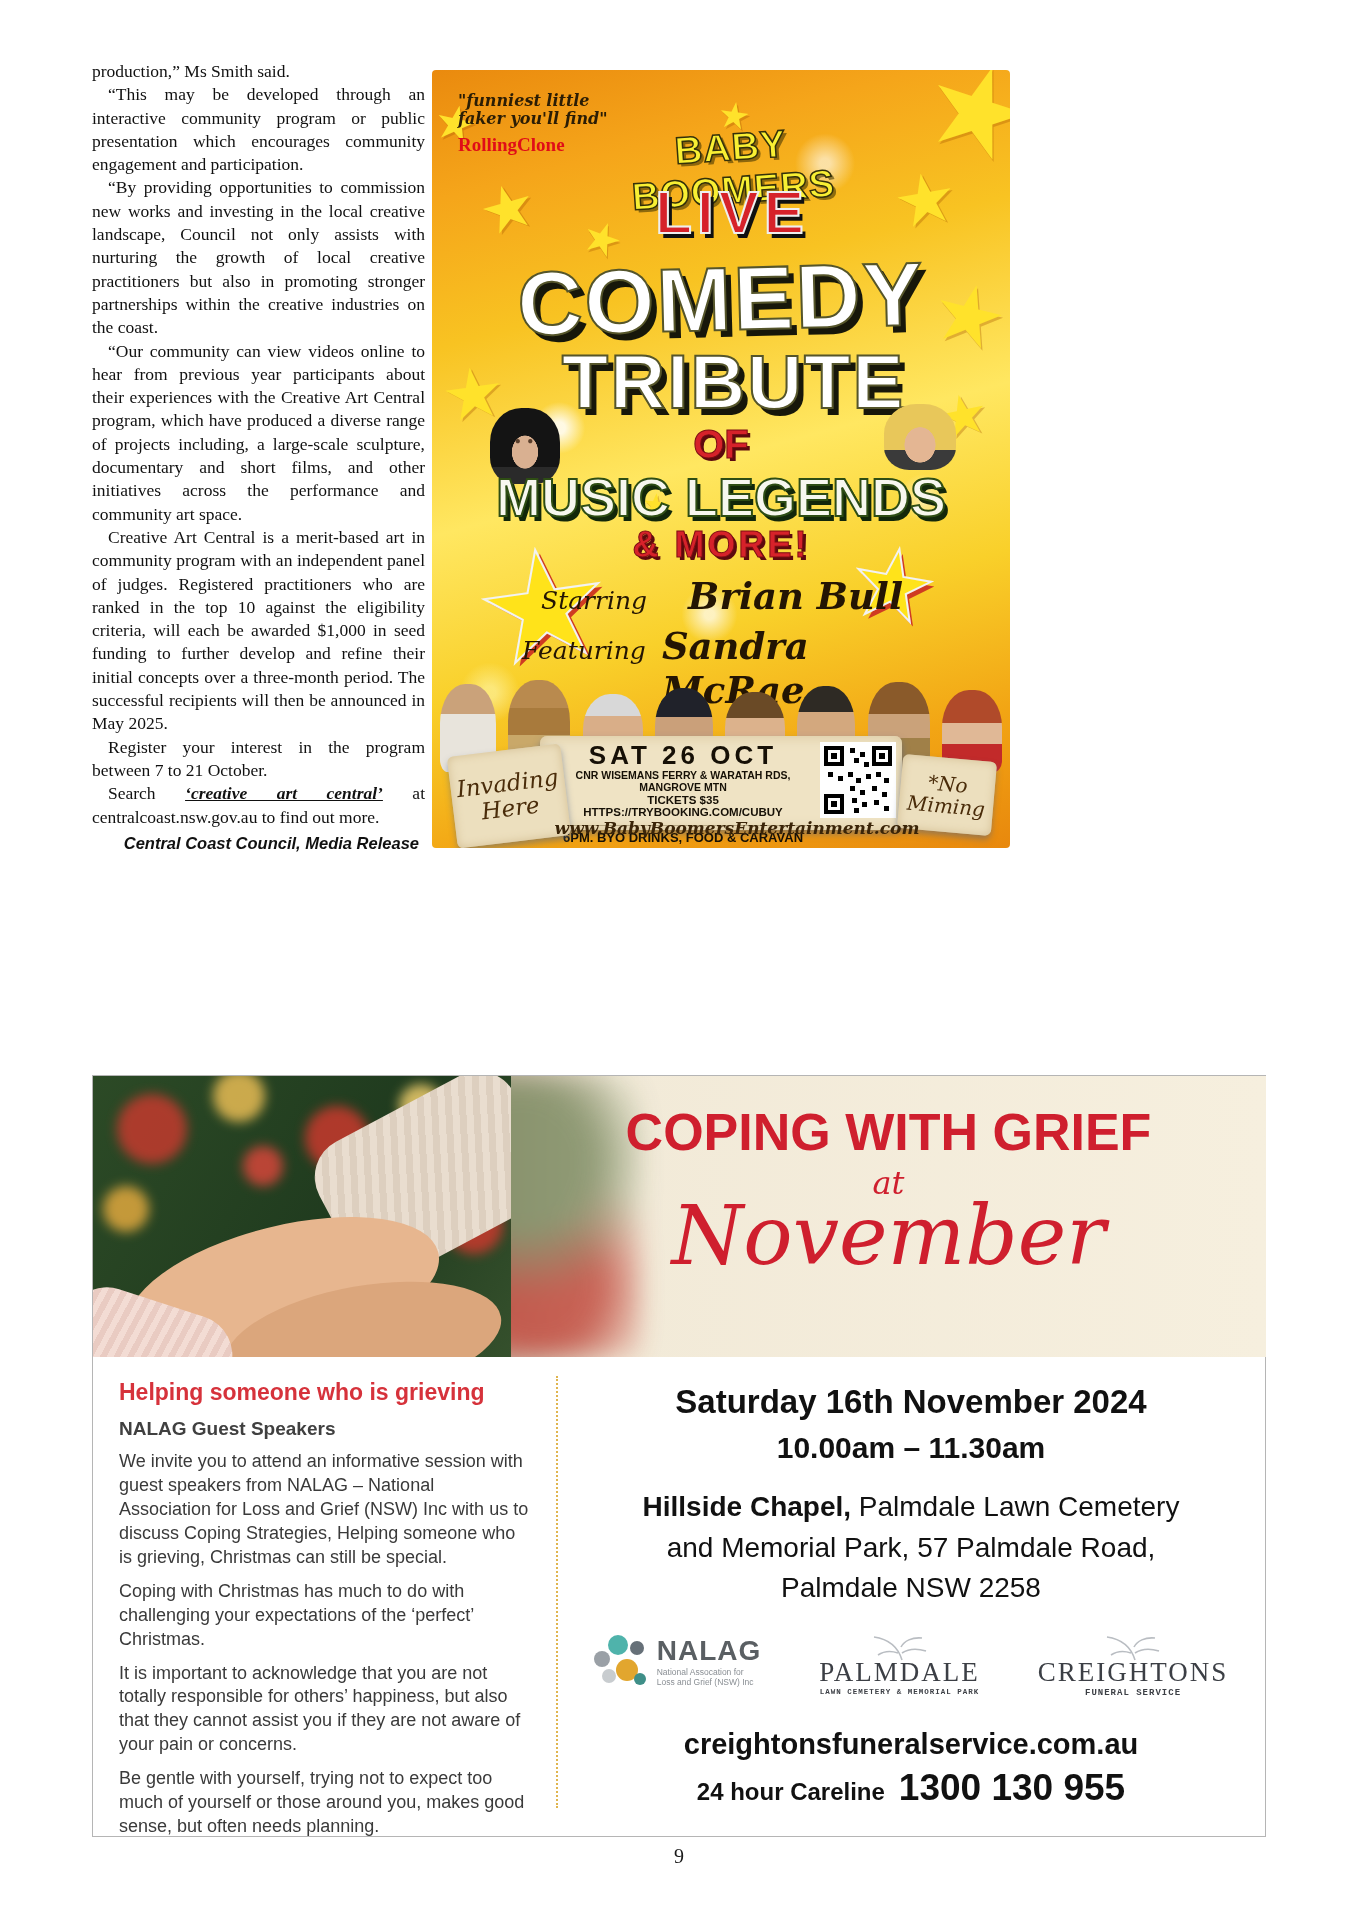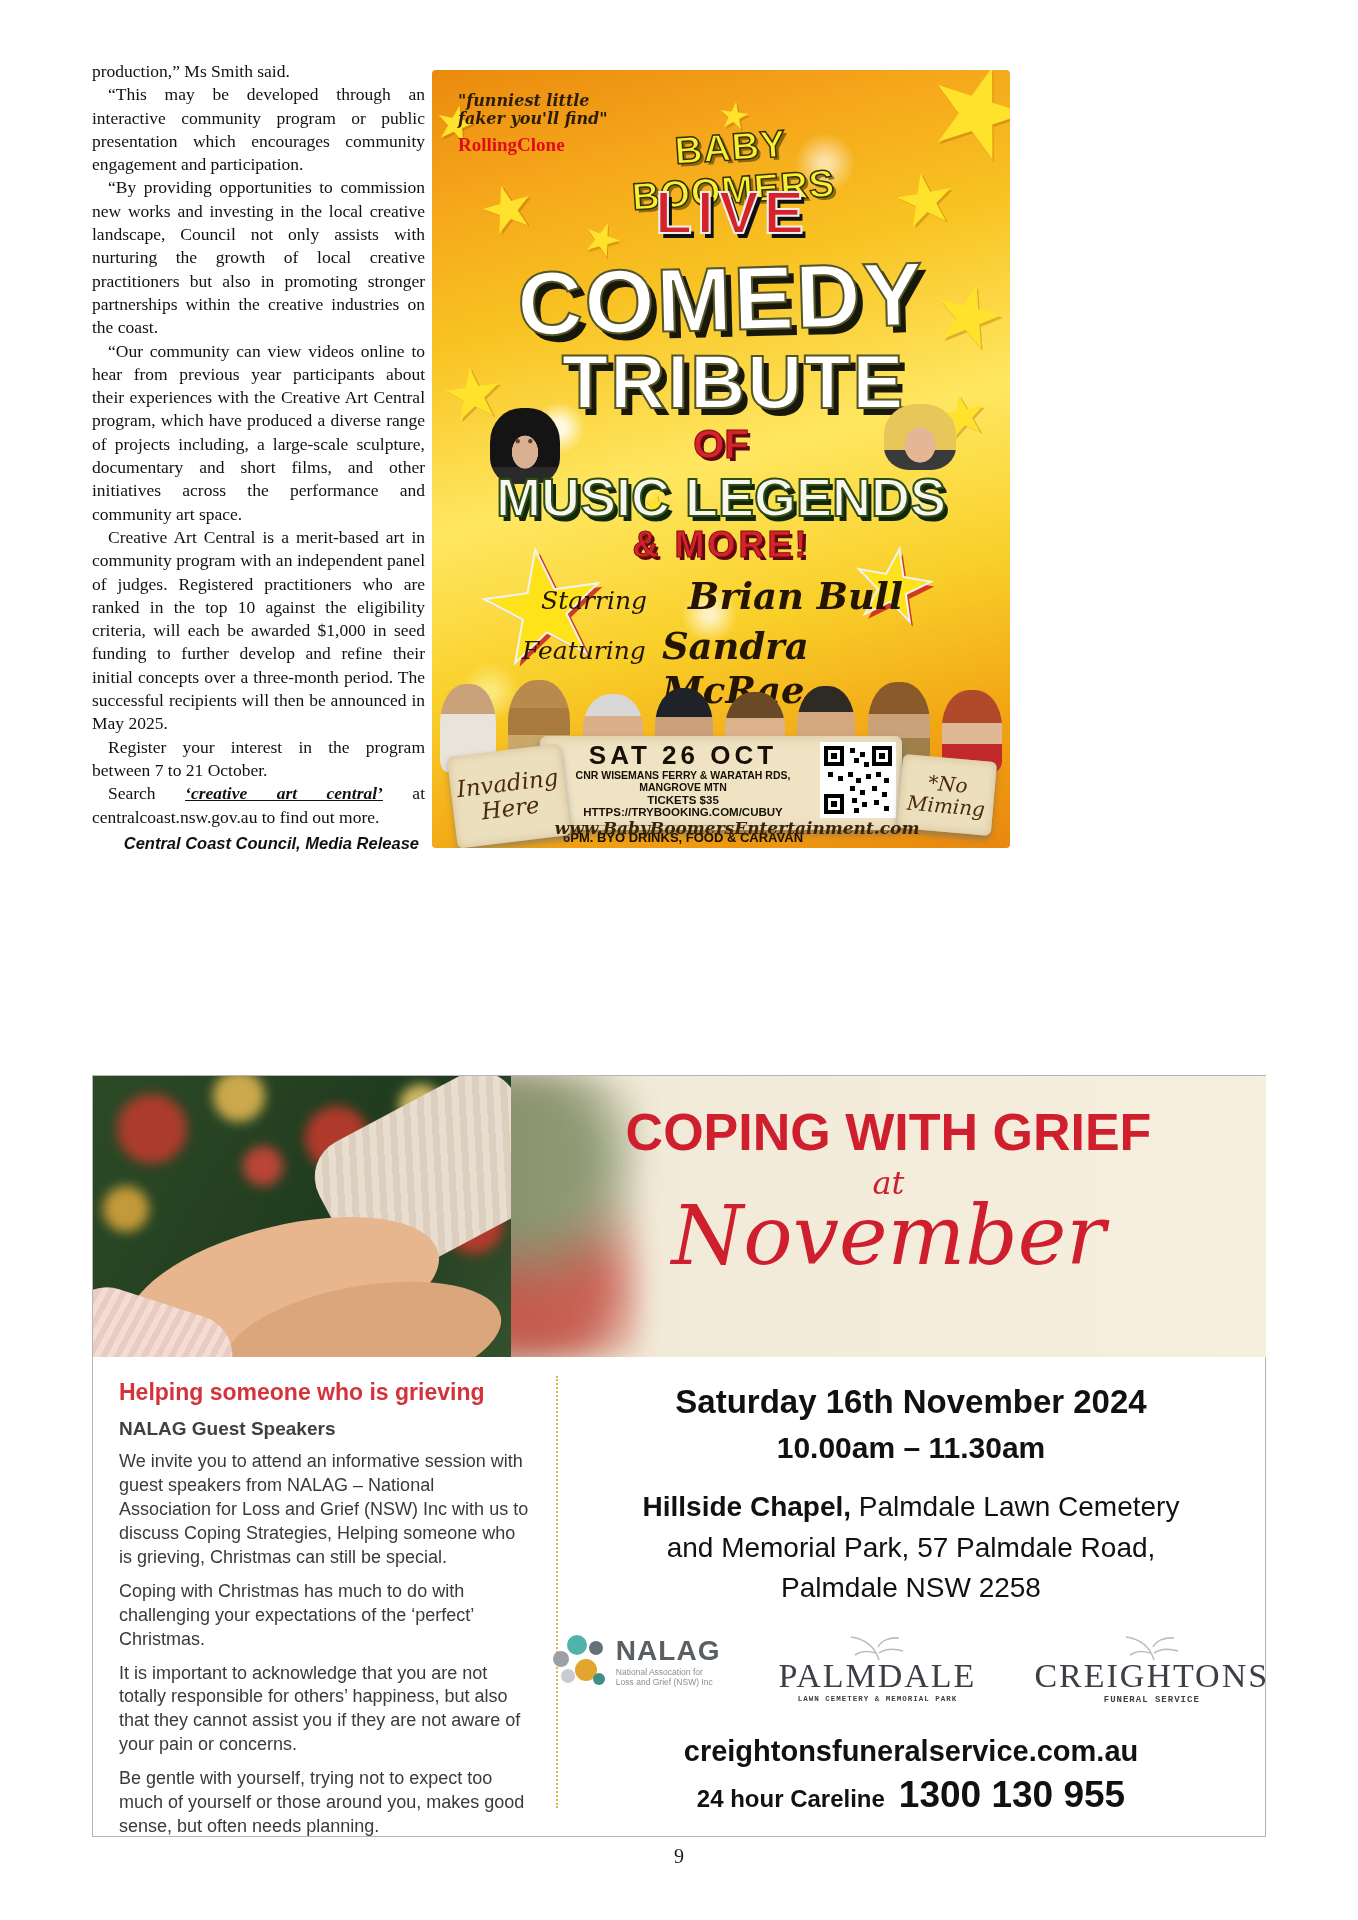--- a/index.html
+++ b/index.html
@@ -142,21 +142,21 @@
   .g-venue { font-size:28px; line-height:1.45; margin:22px auto 0; width:82%; }
   .g-venue b { font-weight:800; }
   .logos { margin-top:26px; display:flex; justify-content:center; align-items:flex-start; gap:58px; }
   .nalag { display:flex; align-items:center; gap:9px; text-align:left; }
   .nalag-dots { position:relative; width:54px; height:54px; }
   .nalag-dots i { position:absolute; border-radius:50%; display:block; }
   .nalag-name { font-size:28px; font-weight:800; color:#5a5f63; letter-spacing:1px; line-height:1; }
   .nalag-tag { font-size:8.5px; color:#8a8f94; line-height:1.2; margin-top:2px; }
   .logo-serif { text-align:center; color:#3c3f45; font-family:"Liberation Serif", serif; }
   .logo-serif .frond { display:block; margin:0 auto -2px; }
-  .logo-serif .lname { font-size:34px; letter-spacing:2px; line-height:1;font-family:Liberation Serif, serif; }
+  .logo-serif .lname { font-size:27px; letter-spacing:2px; line-height:1;font-family:Liberation Serif, serif; }
   .logo-serif .ltag { font-family:Liberation Mono, monospace; font-weight:700;
                       letter-spacing:1px; margin-top:2px; }
   .ltag.palmdale { font-size:7.5px; }
   .ltag.creightons { font-size:9px; }
   .g-web { font-size:29px; font-weight:700; margin-top:30px; }
   .g-careline { margin-top:6px; display:flex; justify-content:center; align-items:baseline; gap:14px; }
   .g-care-label { font-size:24px; font-weight:700; }
   .g-care-number { font-size:37px; font-weight:900; }
 
   .page-number { position:absolute; left:0; bottom:52px; width:100%; text-align:center;

